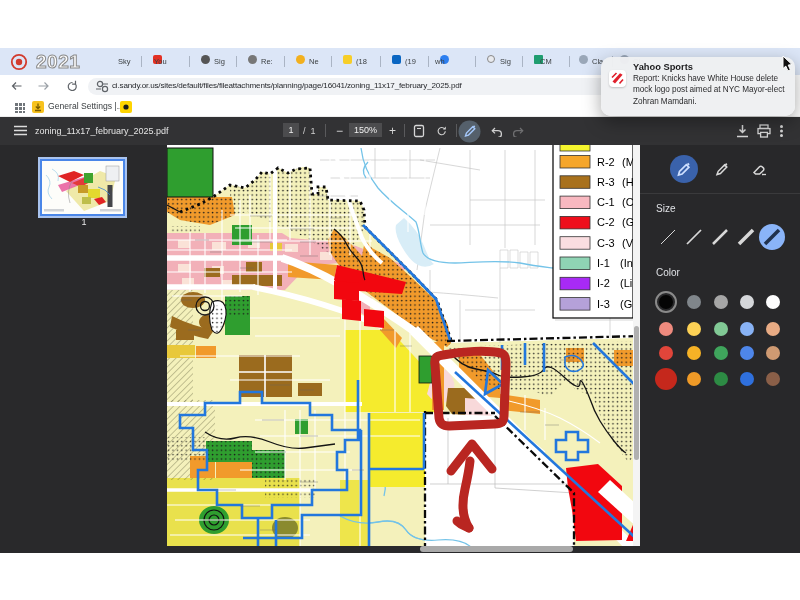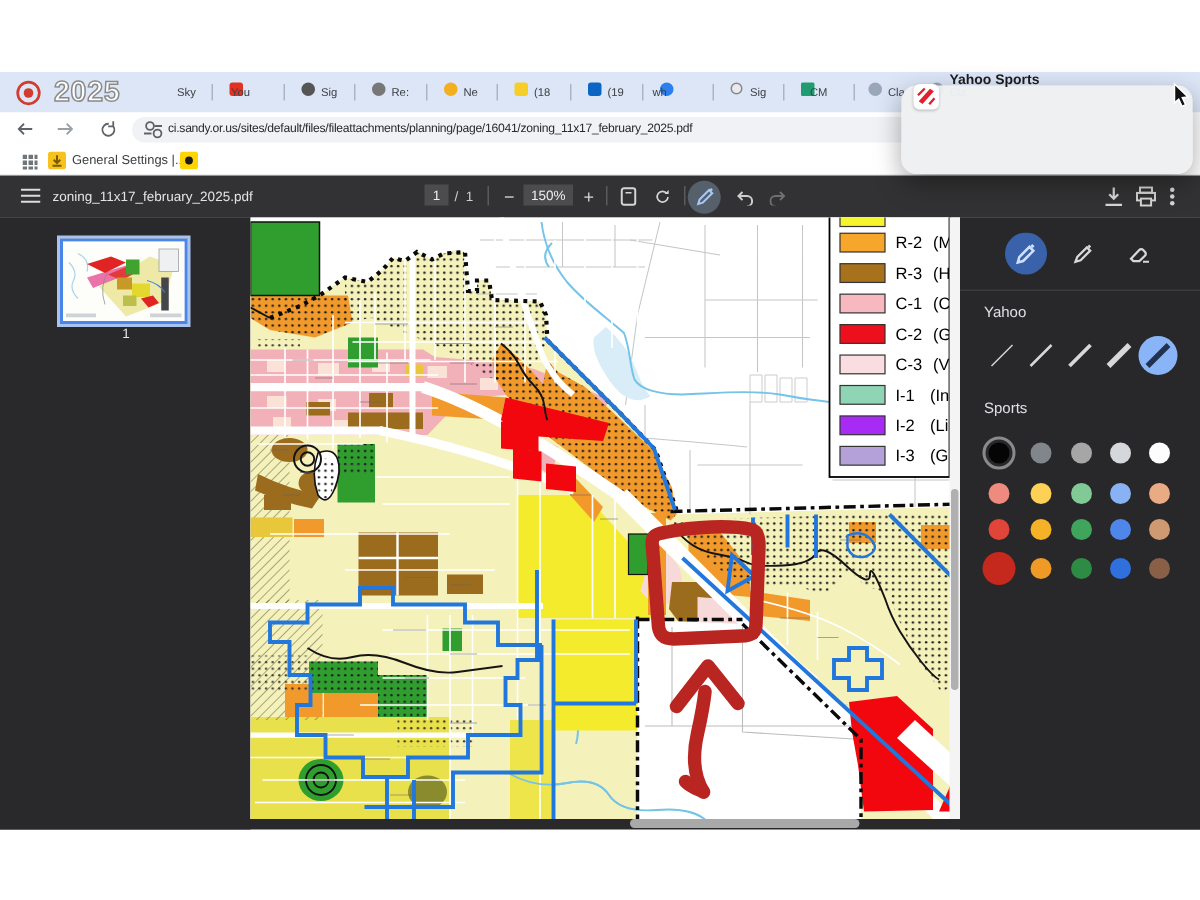--- a/index.html
+++ b/index.html
@@ -58,21 +58,21 @@
 <div class="tab" style="left:500px">Sig</div>
 <div class="sep" style="left:522px"></div>
 <div class="fav" style="left:534px;background:#1f9d70;border-radius:1px"></div>
 <div class="tab" style="left:540px">CM</div>
 <div class="sep" style="left:569px"></div>
 <div class="fav" style="left:579px;background:#9aa7b8"></div>
 <div class="tab" style="left:592px">Cla</div>
 <div class="sep" style="left:612px"></div>
 <div class="fav" style="left:620px;background:#9aa7b8"></div>
 <div class="tab" style="left:633px">Cla</div>
-<div class="abs" id="y2025">2025</div>
+<div class="abs" id="y2025">2021</div>
 <svg class="abs" style="left:10px;top:53px" width="18" height="18">
     <circle cx="9" cy="9" r="7.2" fill="none" stroke="#d23b2e" stroke-width="1.8"></circle>
     <circle cx="9" cy="9" r="3.2" fill="#d23b2e"></circle>
   </svg>
 <div class="abs" id="navrow"></div>
 <div id="pill"></div>
 <svg class="abs" style="left:96px;top:80px" width="14" height="13">
     <circle cx="4" cy="4" r="2.6" fill="none" stroke="#5f6368" stroke-width="1.2"></circle>
     <circle cx="9" cy="9" r="2.6" fill="none" stroke="#5f6368" stroke-width="1.2"></circle>
     <path d="M7 4h5M0 9h5" stroke="#5f6368" stroke-width="1.2"></path>
@@ -426,30 +426,30 @@
 <div class="abs" id="hthumb"></div>
 <div class="abs" id="panel"></div>
 <svg class="abs" style="left:670px;top:155px" width="110" height="30">
 <circle cx="14" cy="14" r="14" fill="#3a62ab"></circle>
     <path d="M8.5 20l1-3.6 6.8-6.8 2.6 2.6-6.8 6.8zM17.6 8.3l1.5 1.5" stroke="#cfe0ff" stroke-width="1.7" fill="none"></path>
 <path d="M47 19.5l1.2-3.2 6.4-6.4 2.2 2.2-6.4 6.4zM55.6 8.6l1.3 1.3" stroke="#d8d8d8" stroke-width="1.5" fill="none"></path>
 <path d="M84 17.5l5.5-5.8a1.8 1.8 0 0 1 2.6 0l1.2 1.2a1.8 1.8 0 0 1 0 2.6l-3.7 3.6h-4z" fill="none" stroke="#d8d8d8" stroke-width="1.5"></path>
     <path d="M92 19.5h4" stroke="#d8d8d8" stroke-width="1.3"></path>
 </svg>
 <div style="position:absolute;left:640px;top:193px;width:160px;height:1px;background:#3a3a3c"></div>
-<div class="ptxt" style="left:656px;top:203px">Yahoo</div>
+<div class="ptxt" style="left:656px;top:203px">Size</div>
 <svg class="abs" style="left:653px;top:222px" width="134" height="30">
 <path d="M8 22 22 8" stroke="#d8d8d8" stroke-width="1"></path>
 <path d="M34 22 48 8" stroke="#d8d8d8" stroke-width="1.7"></path>
 <path d="M60 22 74 8" stroke="#d8d8d8" stroke-width="2.5"></path>
 <path d="M86 22 100 8" stroke="#d8d8d8" stroke-width="3.6"></path>
 <circle cx="119" cy="15" r="13" fill="#8ab4f8"></circle>
     <path d="M112 22l14-14" stroke="#20324e" stroke-width="3.6"></path>
 </svg>
-<div class="ptxt" style="left:656px;top:267px">Sports</div>
+<div class="ptxt" style="left:656px;top:267px">Color</div>
 <div class="dot" style="left:659px;top:295px;width:14px;height:14px;background:#050505;outline:2px solid #8a8a8a;outline-offset:2px"></div>
 <div class="dot" style="left:687px;top:295px;width:14px;height:14px;background:#80868b"></div>
 <div class="dot" style="left:714px;top:295px;width:14px;height:14px;background:#a6a6a6"></div>
 <div class="dot" style="left:740px;top:295px;width:14px;height:14px;background:#d5d7da"></div>
 <div class="dot" style="left:766px;top:295px;width:14px;height:14px;background:#fdfdfd"></div>
 <div class="dot" style="left:659px;top:322px;width:14px;height:14px;background:#ee8a7e"></div>
 <div class="dot" style="left:687px;top:322px;width:14px;height:14px;background:#fcd155"></div>
 <div class="dot" style="left:714px;top:322px;width:14px;height:14px;background:#81c995"></div>
 <div class="dot" style="left:740px;top:322px;width:14px;height:14px;background:#88b2f4"></div>
 <div class="dot" style="left:766px;top:322px;width:14px;height:14px;background:#e8ab84"></div>
@@ -457,22 +457,23 @@
 <div class="dot" style="left:687px;top:346px;width:14px;height:14px;background:#f6b226"></div>
 <div class="dot" style="left:714px;top:346px;width:14px;height:14px;background:#3fa55c"></div>
 <div class="dot" style="left:740px;top:346px;width:14px;height:14px;background:#4e86ea"></div>
 <div class="dot" style="left:766px;top:346px;width:14px;height:14px;background:#cf9a72"></div>
 <div class="dot" style="left:655px;top:368px;width:22px;height:22px;background:#c5281c"></div>
 <div class="dot" style="left:687px;top:372px;width:14px;height:14px;background:#ef9a27"></div>
 <div class="dot" style="left:714px;top:372px;width:14px;height:14px;background:#2d8b44"></div>
 <div class="dot" style="left:740px;top:372px;width:14px;height:14px;background:#2f70dd"></div>
 <div class="dot" style="left:766px;top:372px;width:14px;height:14px;background:#8a5f48"></div>
 <div class="abs" id="notif"></div>
-<div class="abs" style="left:601px;top:39px;width:194px;height:59px;z-index:51">
+<div class="abs" style="left:601px;top:53px;width:194px;height:59px;z-index:51">
 <div id="ntitle">Yahoo Sports</div>
+<div id="nbody">Report: Knicks have White House delete mock logo post aimed at NYC Mayor-elect Zohran Mamdani.</div>
 <div id="nicon"></div>
 <svg style="position:absolute;left:10px;top:19px" width="13" height="13">
       <path d="M1.5 9.5 9 1.2l2.6 1.6-7.6 8.6z" fill="#e0202c"></path>
       <path d="M1 5.5 5.5 1M8.5 11.5 12 7.5" stroke="#e0202c" stroke-width="1.6"></path>
     </svg>
 </div>
 <svg class="abs" style="left:781px;top:55px;z-index:60" width="15" height="19">
     <path d="M2 1l9 8.6-3.8.5 2.2 4.7-2.4 1.1-2.2-4.8L2 13.6z" fill="#111" stroke="#fff" stroke-width="1"></path>
   </svg>
 

